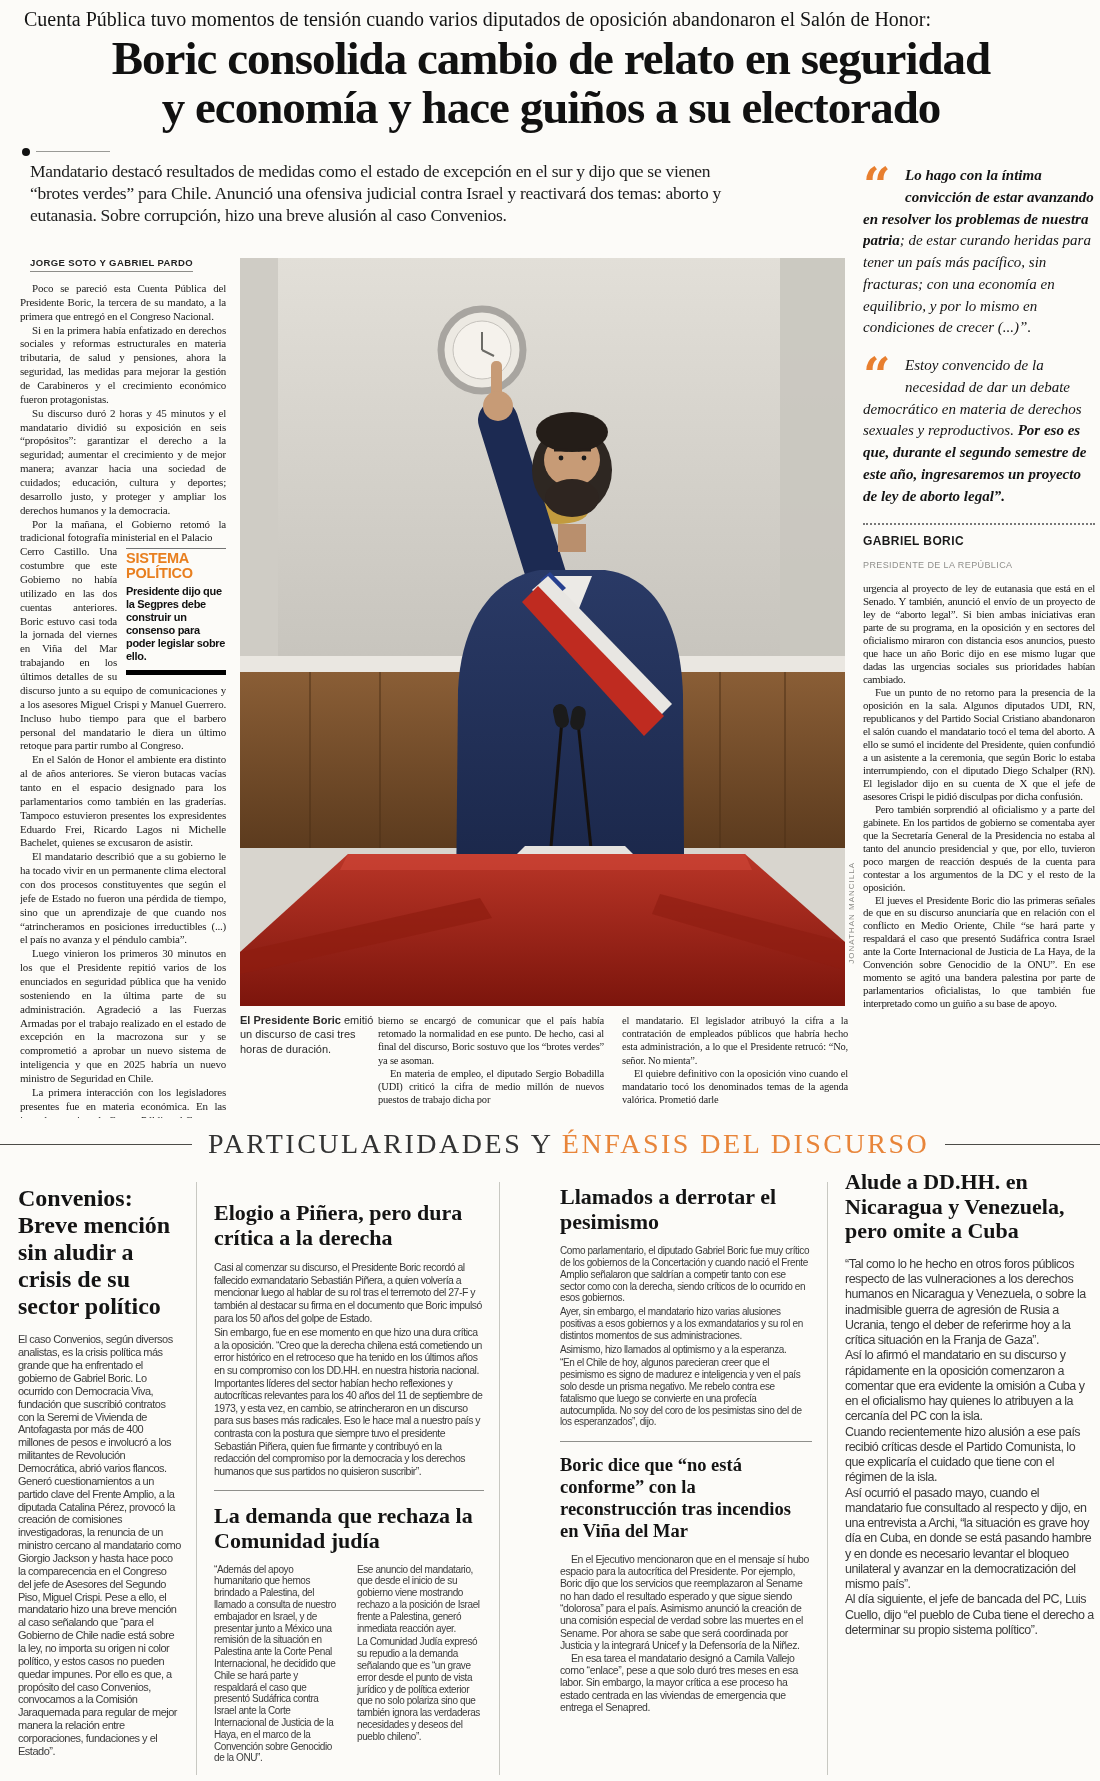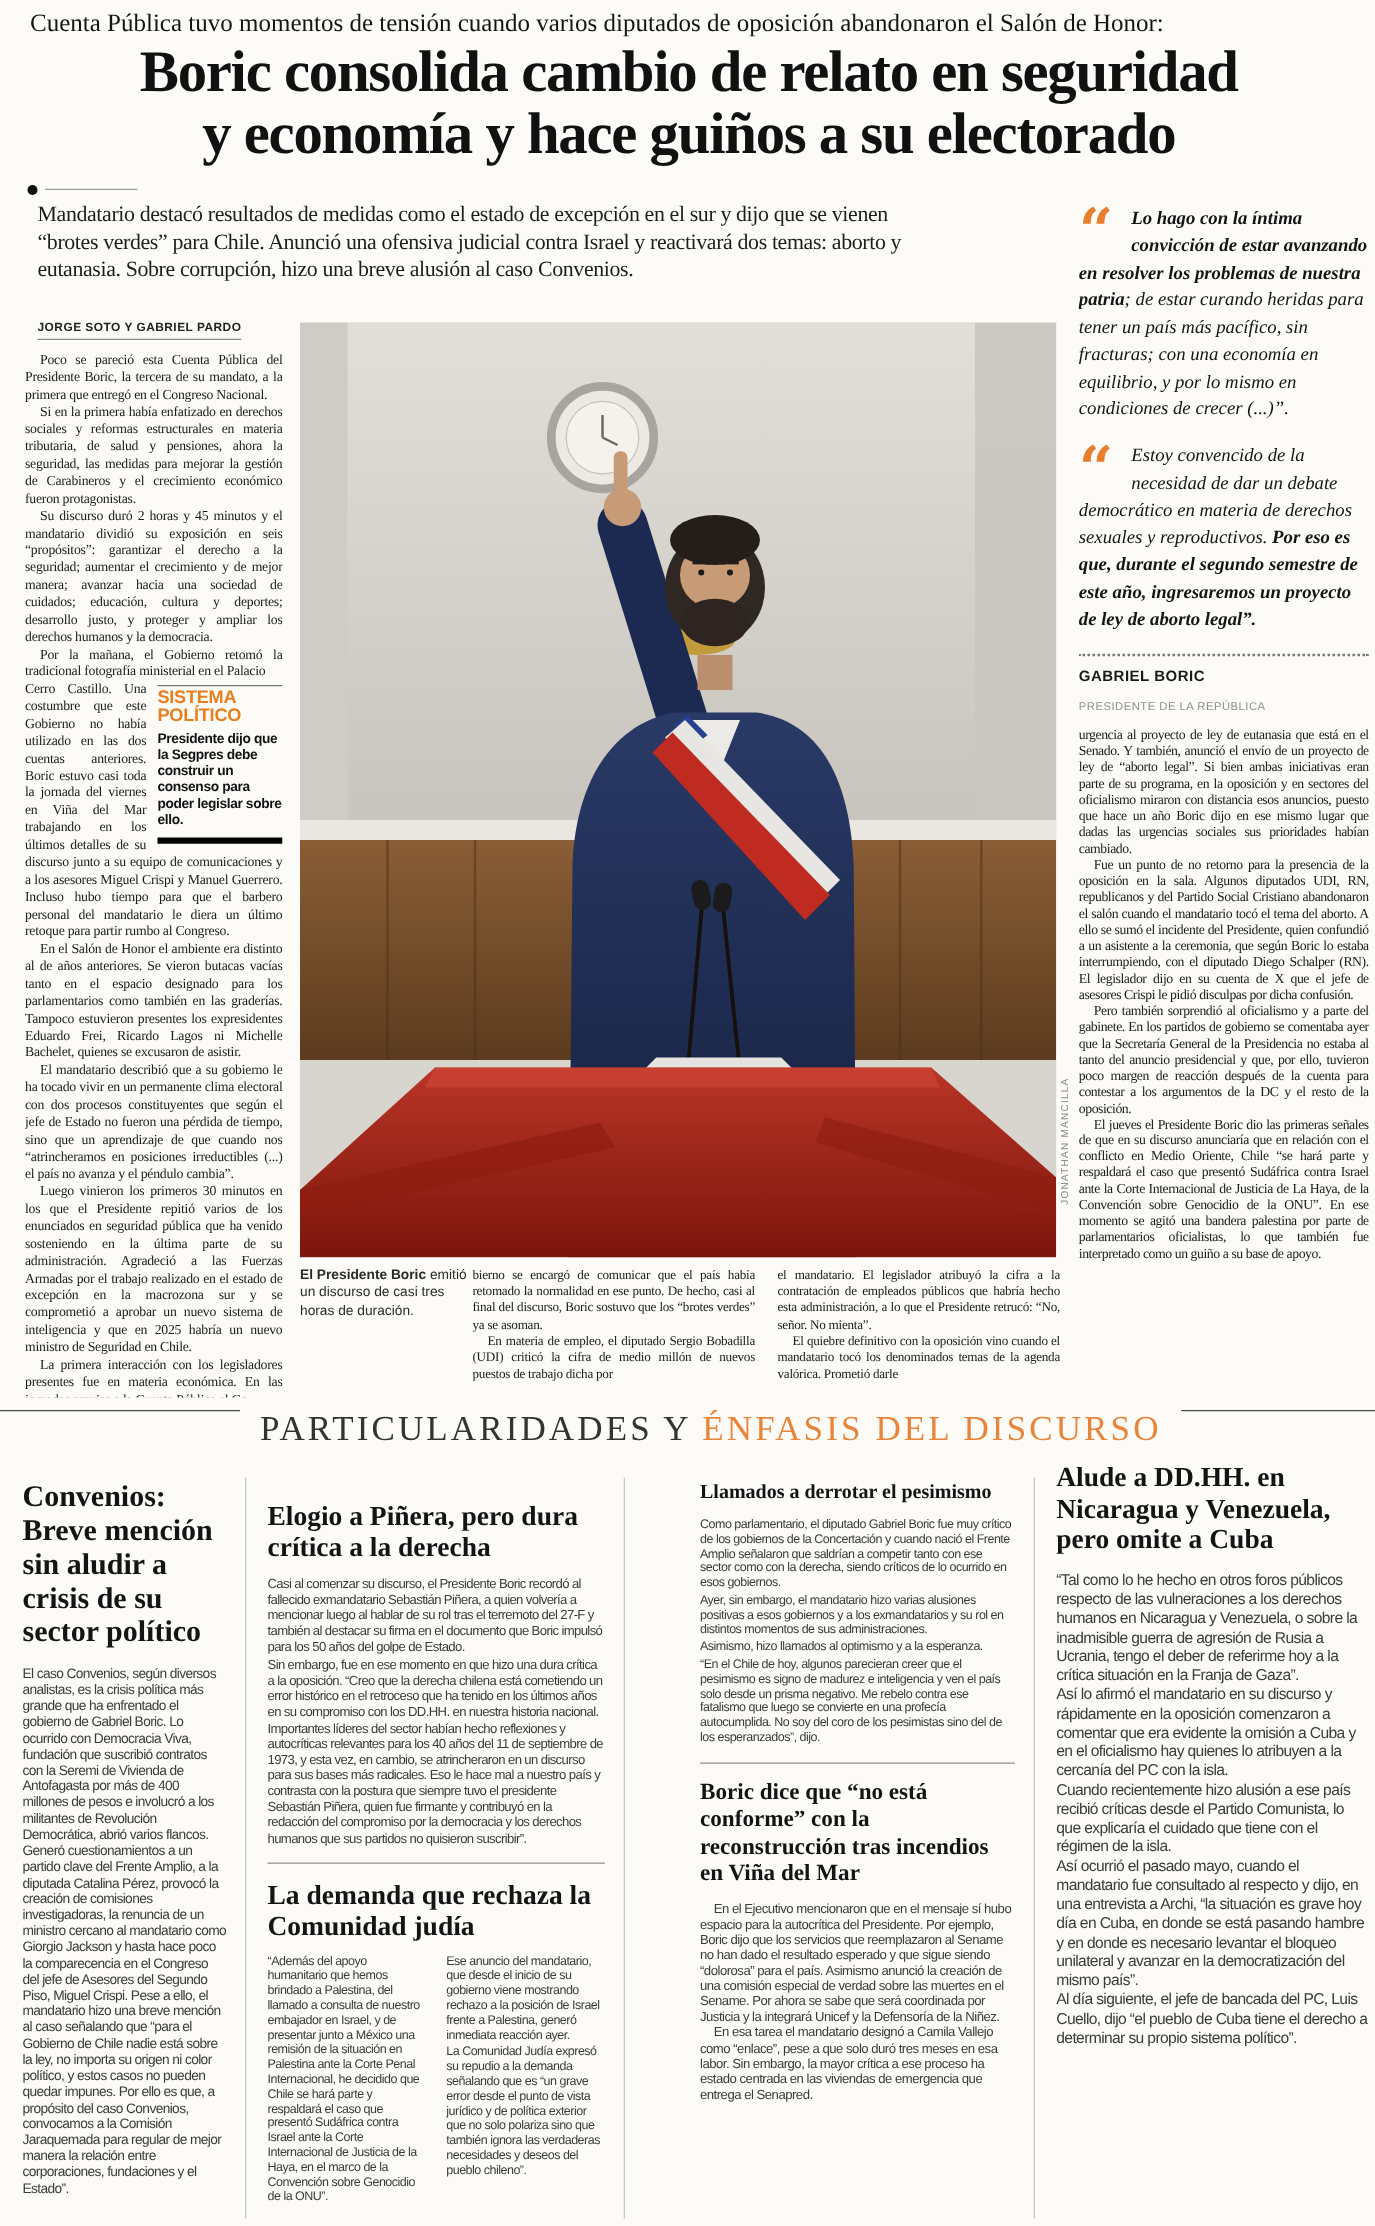--- a/index.html
+++ b/index.html
@@ -40,21 +40,21 @@
   .rail{left:863px;top:165px;width:232px;height:952px;overflow:hidden;}
   .pquote{font-style:italic;font-size:15px;line-height:1.45;color:#141414;margin:0 0 16px 0;}
   .pquote .b{font-weight:bold;}
   .qmark{float:left;width:42px;height:30px;font-size:48px;line-height:.85;font-weight:bold;font-style:normal;
          color:#e87f2f;font-family:"DejaVu Serif",serif;}
   .dotrule{border-top:2px dotted #777;margin:2px 0 9px 0;}
   .qauthor{font-family:"Liberation Sans",sans-serif;font-size:12px;font-weight:bold;letter-spacing:.4px;color:#1a1a1a;}
   .qtitle{font-family:"Liberation Sans",sans-serif;font-size:9px;letter-spacing:.4px;color:#8f8f8b;margin-top:12px;}
   .rail-body{margin-top:12px;font-size:11px;line-height:1.18;letter-spacing:-0.35px;}
   
-  .sec-head{left:0;top:1128px;width:1100px;display:flex;align-items:flex-start;}
+  .sec-head{left:0;top:1128px;width:1100px;display:flex;align-items:center;}
   .sec-rule-l{flex:0 0 192px;border-top:1.5px solid #4c4c48;}
   .sec-rule-r{flex:1;border-top:1.5px solid #4c4c48;}
   .sec-text{padding:0 16px;font-size:28px;letter-spacing:2.5px;white-space:nowrap;}
   .sec-text .dark{color:#333;}
   .sec-text .orange{color:#e8853a;}
   
   .vd{width:1px;background:#c8c8c2;top:1182px;height:593px;}
   .vd1{left:196px;} .vd2{left:499px;} .vd3{left:827px;}
   .bh{font-weight:bold;color:#141414;line-height:1.12;margin:0;}
   .sans{font-family:"Liberation Sans",sans-serif;color:#3b3b3b;}
@@ -64,21 +64,21 @@
   .bcol1{left:18px;top:1185px;width:163px;}
   .bcol1 .bh{font-size:24px;}
   .bcol1 .body{margin-top:14px;font-size:11px;line-height:1.17;letter-spacing:-0.5px;}
   .bcol2{left:214px;top:1185px;width:270px;margin-top:16px;}
   .bcol2 .bh{font-size:22px;}
   .bcol2 .body1{margin-top:11px;font-size:10.5px;line-height:1.2;letter-spacing:-0.5px;}
   .brule{border-top:1px solid #8f8f8b;margin:13px 0;}
   .subcols{display:flex;gap:16px;margin-top:10px;font-size:10px;line-height:1.18;letter-spacing:-0.4px;}
   .subcols > div{flex:1;}
   .bcol3{left:560px;top:1185px;width:252px;}
-  .bcol3 .bh{font-size:16px;}
+  .bcol3 .bh{font-size:22px;}
   .bcol3 .bh2{font-size:18.5px;line-height:1.18;}
   .bcol3 .body1{margin-top:11px;font-size:10px;line-height:1.18;letter-spacing:-0.4px;}
   .bcol3 .body2{margin-top:10px;font-size:10.5px;line-height:1.18;letter-spacing:-0.4px;}
   .bcol4{left:845px;top:1170px;width:250px;}
   .bcol4 .bh{font-size:22px;}
   .bcol4 .body{margin-top:13px;font-size:12.5px;line-height:1.22;letter-spacing:-0.5px;}
 </style>
 </head>
 <body>
 

